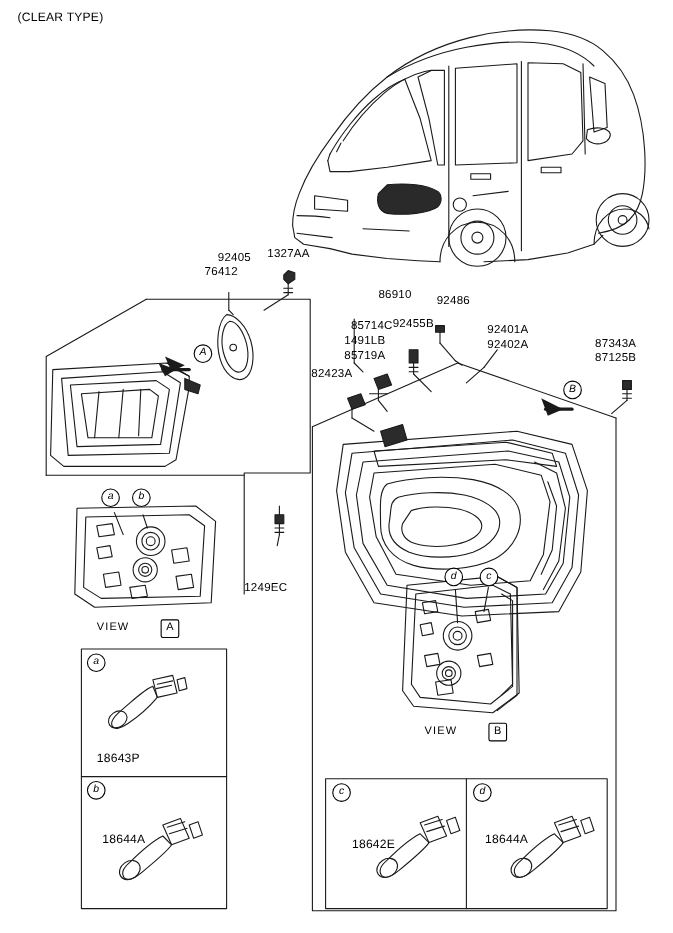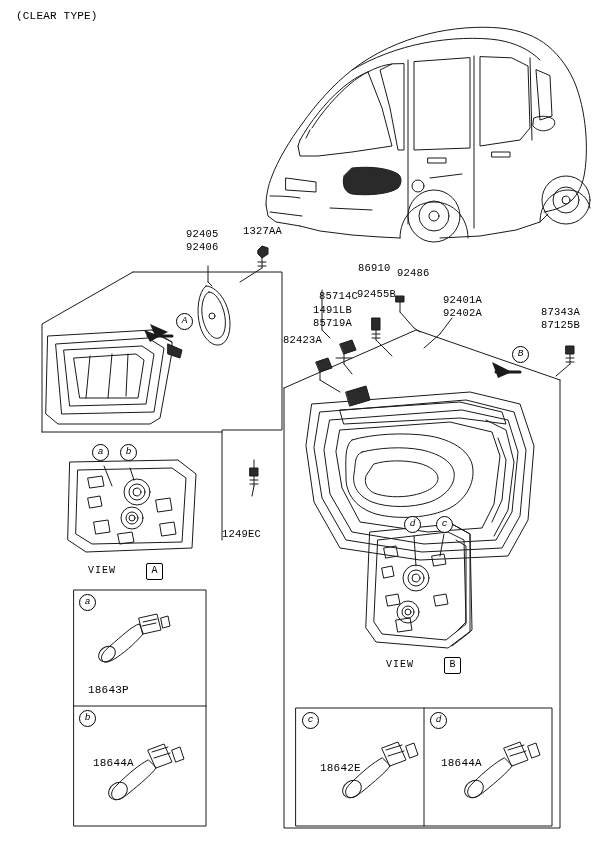--- a/index.html
+++ b/index.html
@@ -13,21 +13,20 @@
     position: relative;
     font-family: "Liberation Sans", sans-serif;
     color: #000000;
     overflow: hidden;
   }
   .stage {
     position: absolute;
     left: 0; top: 0;
     width: 492px;
     height: 848px;
-    font-family: Liberation Mono, monospace;
   }
   svg.art {
     position: absolute;
     left: 0; top: 0;
     width: 612px;
     height: 848px;
   }
   .lbl {
     position: absolute;
     font-size: 10.5px;
@@ -311,25 +310,25 @@
         <path d="M528 746 L536 743 L540 755 L532 758 Z"></path>
         <path d="M504 758 C496 762 484 772 474 782 C468 787 466 792 469 796 C473 800 479 796 485 791 C496 782 508 772 512 766 Z"></path>
         <ellipse cx="474" cy="789" rx="10" ry="8" transform="rotate(-35 474 789)"></ellipse>
       </g>
 
     </g>
   </svg>
 
   <div class="lbl title" style="left:16px; top:10px;">(CLEAR TYPE)</div>
 
-  <div class="lbl" style="left:186px; top:228px;">92405</div>
-  <div class="lbl" style="left:186px; top:241px;">92406</div>
+  <div class="lbl" style="left:198px; top:228px;">92405</div>
+  <div class="lbl" style="left:186px; top:241px;">76412</div>
   <div class="lbl" style="left:243px; top:225px;">1327AA</div>
 
-  <div class="lbl" style="left:317px; top:262px;padding-left:41px;">86910</div>
+  <div class="lbl" style="left:303px; top:262px;padding-left:41px;">86910</div>
   <div class="lbl" style="left:299px; top:290px;margin-left:20px;">85714C</div>
 
   <div class="lbl" style="left:357px; top:288px;">92455B</div>
   <div class="lbl" style="left:397px; top:267px;text-align:right;">92486</div>
 
   <div class="lbl" style="left:313px; top:304px;">1491LB</div>
   <div class="lbl" style="left:313px; top:317px;">85719A</div>
   <div class="lbl" style="left:283px; top:334px;">82423A</div>
 
   <div class="lbl" style="left:443px; top:294px;">92401A</div>

